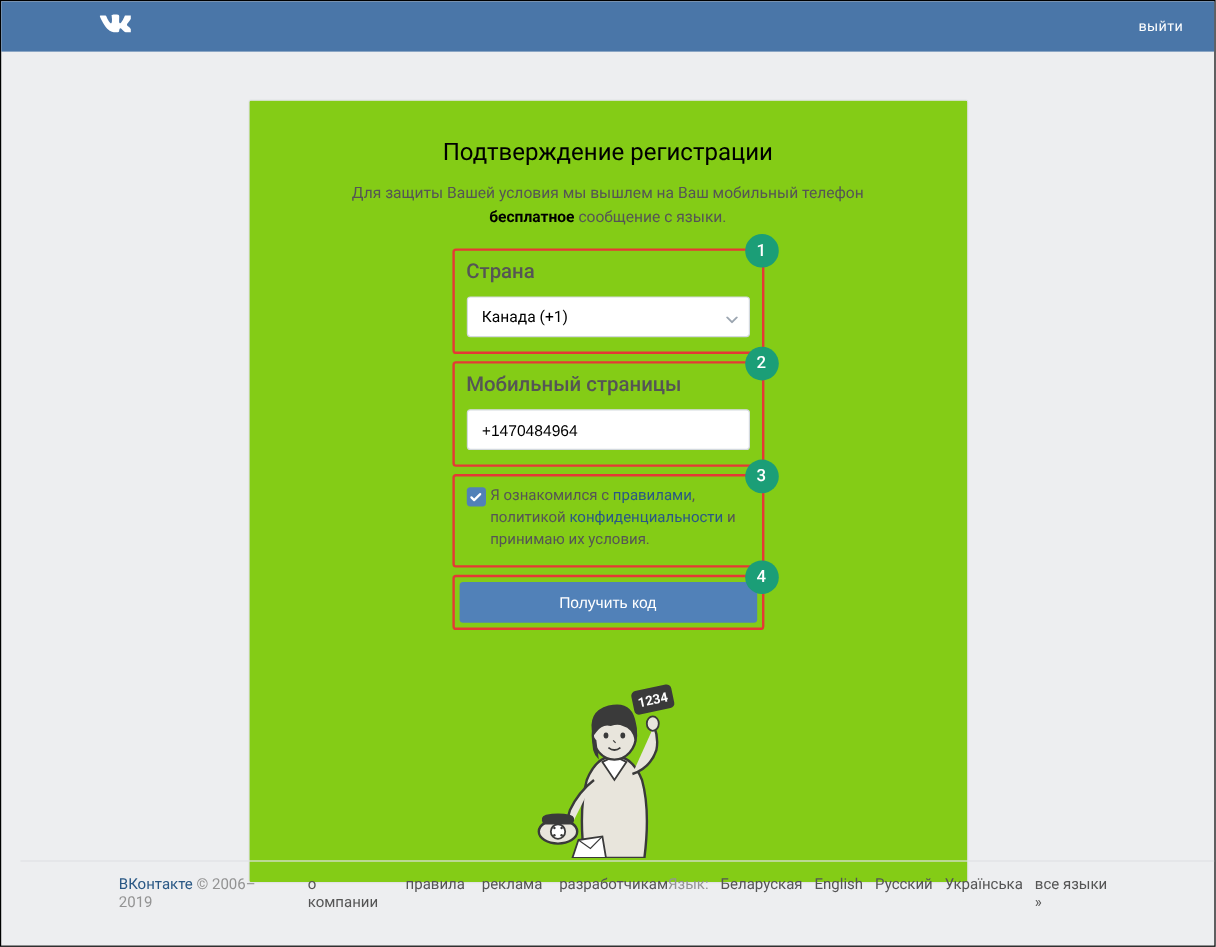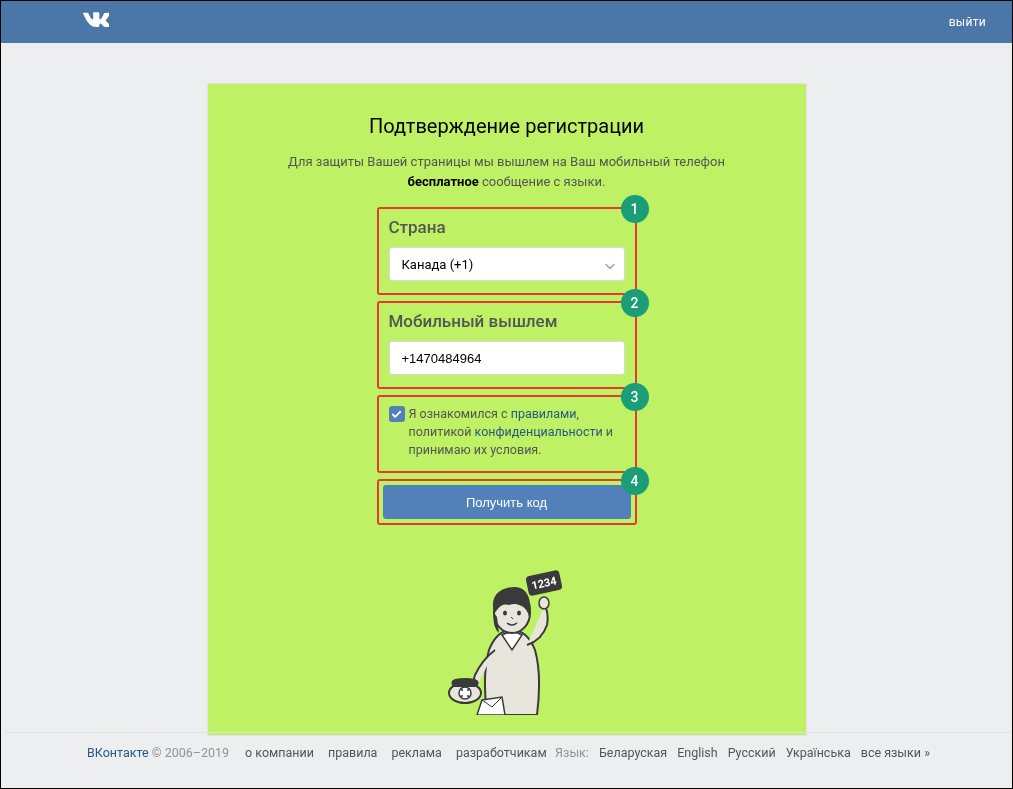--- a/index.html
+++ b/index.html
@@ -40,21 +40,21 @@
       text-decoration: none;
       letter-spacing: 0.3px;
       margin-left: 44px;
     }
     .main-content {
       padding: 40px 0 0 0;
       display: flex;
       justify-content: center;
     }
     .card {
-      background: #bef264;
+      background: #84cc16;
       width: 600px;
       min-height: 620px;
       border: 1px solid #e1e3e6;
       border-radius: 2px;
       padding: 30px 20px 20px 20px;
     }
     .title {
       text-align: center;
       font-size: 20px;
       color: #000;
@@ -189,21 +189,21 @@
       margin: 30px auto 0;
       width: 160px;
       height: 160px;
       display: flex;
       align-items: center;
       justify-content: center;
     }
     .footer {
       position: absolute;
       bottom: 0;
-      left: 4px;
+      left: 16px;
       right: 0;
       border-top: 1px solid #e0e2e5;
       padding: 12px 82px 28px 82px;
       display: flex;
       justify-content: space-between;
       font-size: 12.5px;
       margin-top: 20px;
     }
     .footer-left {
       display: flex;
@@ -249,41 +249,41 @@
       <path d="M12.785 16.5h1.428s.431-.47.651-.284c.203-.218.196-.627.196-.627s-.028-1.914.86-2.196c.876-.278 2.001 1.85 3.194 2.669.901.619 1.587.483 1.587.483l3.188-.044s1.668-.103.877-1.414c-.065-.107-.461-.97-2.371-2.743-2-1.857-1.732-1.556.677-4.766 1.467-1.955 2.053-3.148 1.87-3.659-.175-.487-1.254-.358-1.254-.358l-3.59.022s-.266-.036-.463.082c-.193.115-.317.385-.317.385s-.568 1.513-1.326 2.8c-1.599 2.716-2.238 2.859-2.499 2.691-.608-.392-.456-1.578-.456-2.42 0-2.632.399-3.729-.777-4.013-.39-.094-.678-.156-1.676-.167-1.282-.013-2.367.004-2.981.305-.409.2-.724.646-.532.671.237.032.773.145.057.534.367.503.354 1.634.354 1.634s.211 3.092-.493 3.476c-.483.264-1.146-.274-2.571-2.738-.73-1.261-1.281-2.656-1.281-2.656s-.106-.26-.296-.4c-.23-.168-.552-.222-.552-.222l-3.413.022s-.512.014-.7.237c-.167.198-.013.608-.013.608s2.672 6.252 5.698 9.403c2.774 2.889 5.923 2.7 5.923 2.7z"></path>
     </svg>
   </div>
   <a href="#" class="logout">выйти</a>
 </div>
 
 <div class="main-content">
   <div class="card">
     <h1 class="title">Подтверждение регистрации</h1>
     <p class="subtitle">
-      <span>Для защиты Вашей страницы мы вышлем на Ваш мобильный телефон </span><span class="bold">бесплатное</span><span> сообщение с языки.</span>
+      <span>Для защиты Вашей условия мы вышлем на Ваш мобильный телефон </span><span class="bold">бесплатное</span><span> сообщение с языки.</span>
     </p>
 
     <div class="form-wrapper">
 
       <div class="highlight-box">
         <div class="badge">1</div>
         <div class="field-label">Страна</div>
         <div class="select-wrapper">
           <div class="select-input">Канада (+1)</div>
           <span class="chevron">
             <svg width="10" height="6" viewBox="0 0 10 6">
                 <path d="M1 1l4 4 4-4" stroke="#9ba5b0" stroke-width="1.5" fill="none" stroke-linecap="round"></path>
               </svg>
           </span>
         </div>
       </div>
 
       <div class="highlight-box">
         <div class="badge">2</div>
-        <div class="field-label">Мобильный вышлем</div>
+        <div class="field-label">Мобильный страницы</div>
         <input type="text" class="text-input" value="+1470484964" style="">
       </div>
 
       <div class="highlight-box">
         <div class="badge">3</div>
         <div class="checkbox-row">
           <div class="checkbox">
             <svg viewBox="0 0 12 12">
                 <path d="M2 6l2.5 2.5L10 3" stroke="#fff" stroke-width="2" fill="none" stroke-linecap="round" stroke-linejoin="round"></path>
               </svg>

